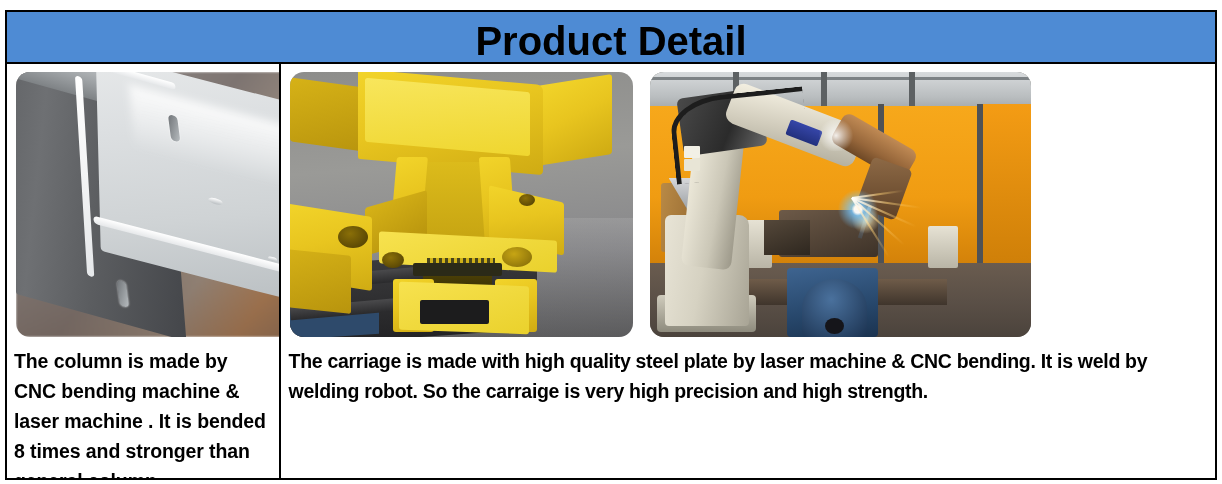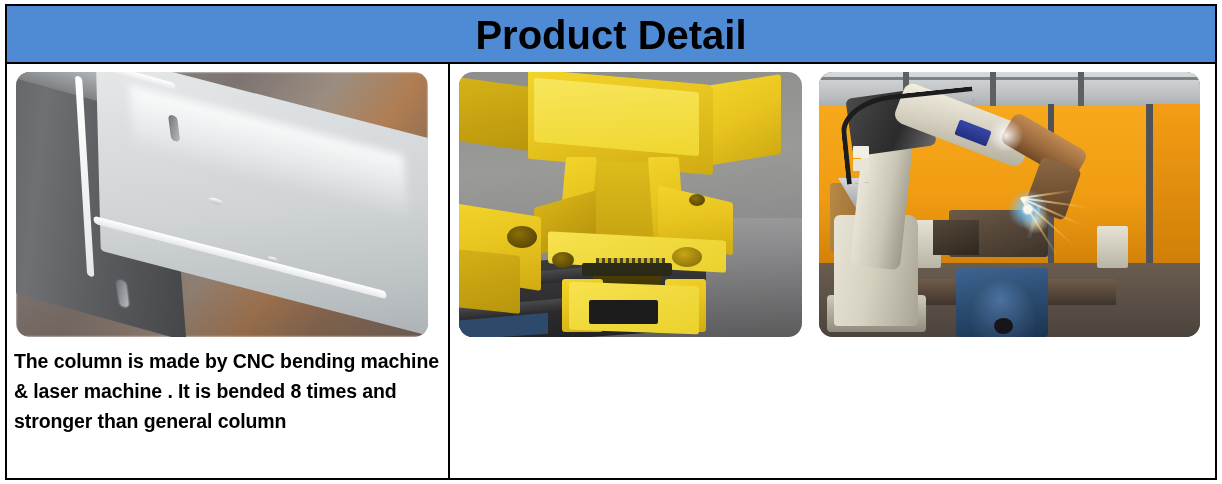--- a/index.html
+++ b/index.html
@@ -19,21 +19,21 @@
     width: 1222px;
     height: 484px;
     background: #ffffff;
     box-sizing: border-box;
   }
 
   
   .header-bar {
     position: absolute;
     left: 5px;
-    top: 4px;
+    top: 10px;
     width: 1212px;
     height: 61px;
     background: #4e8bd4;
     border: 2px solid #000000;
     box-sizing: border-box;
     display: flex;
     align-items: center;
     justify-content: center;
   }
   .header-title {
@@ -591,16 +591,17 @@
           <div class="label-sq ls-2"></div>
           <div class="arc-glow"></div>
           <div class="sparks"></div>
           <div class="spark-ray sr-1"></div>
           <div class="spark-ray sr-2"></div>
           <div class="spark-ray sr-3"></div>
           <div class="spark-ray sr-4"></div>
           <div class="spark-ray sr-5"></div>
         </div>
       </div>
+      <div class="caption caption-right">The carriage is made with high quality steel plate by laser machine &amp; CNC bending. It is weld by welding robot. So the carraige is very high precision and high strength.</div>
     </div>
 
   </div>
 </div>
 
 </body></html>

